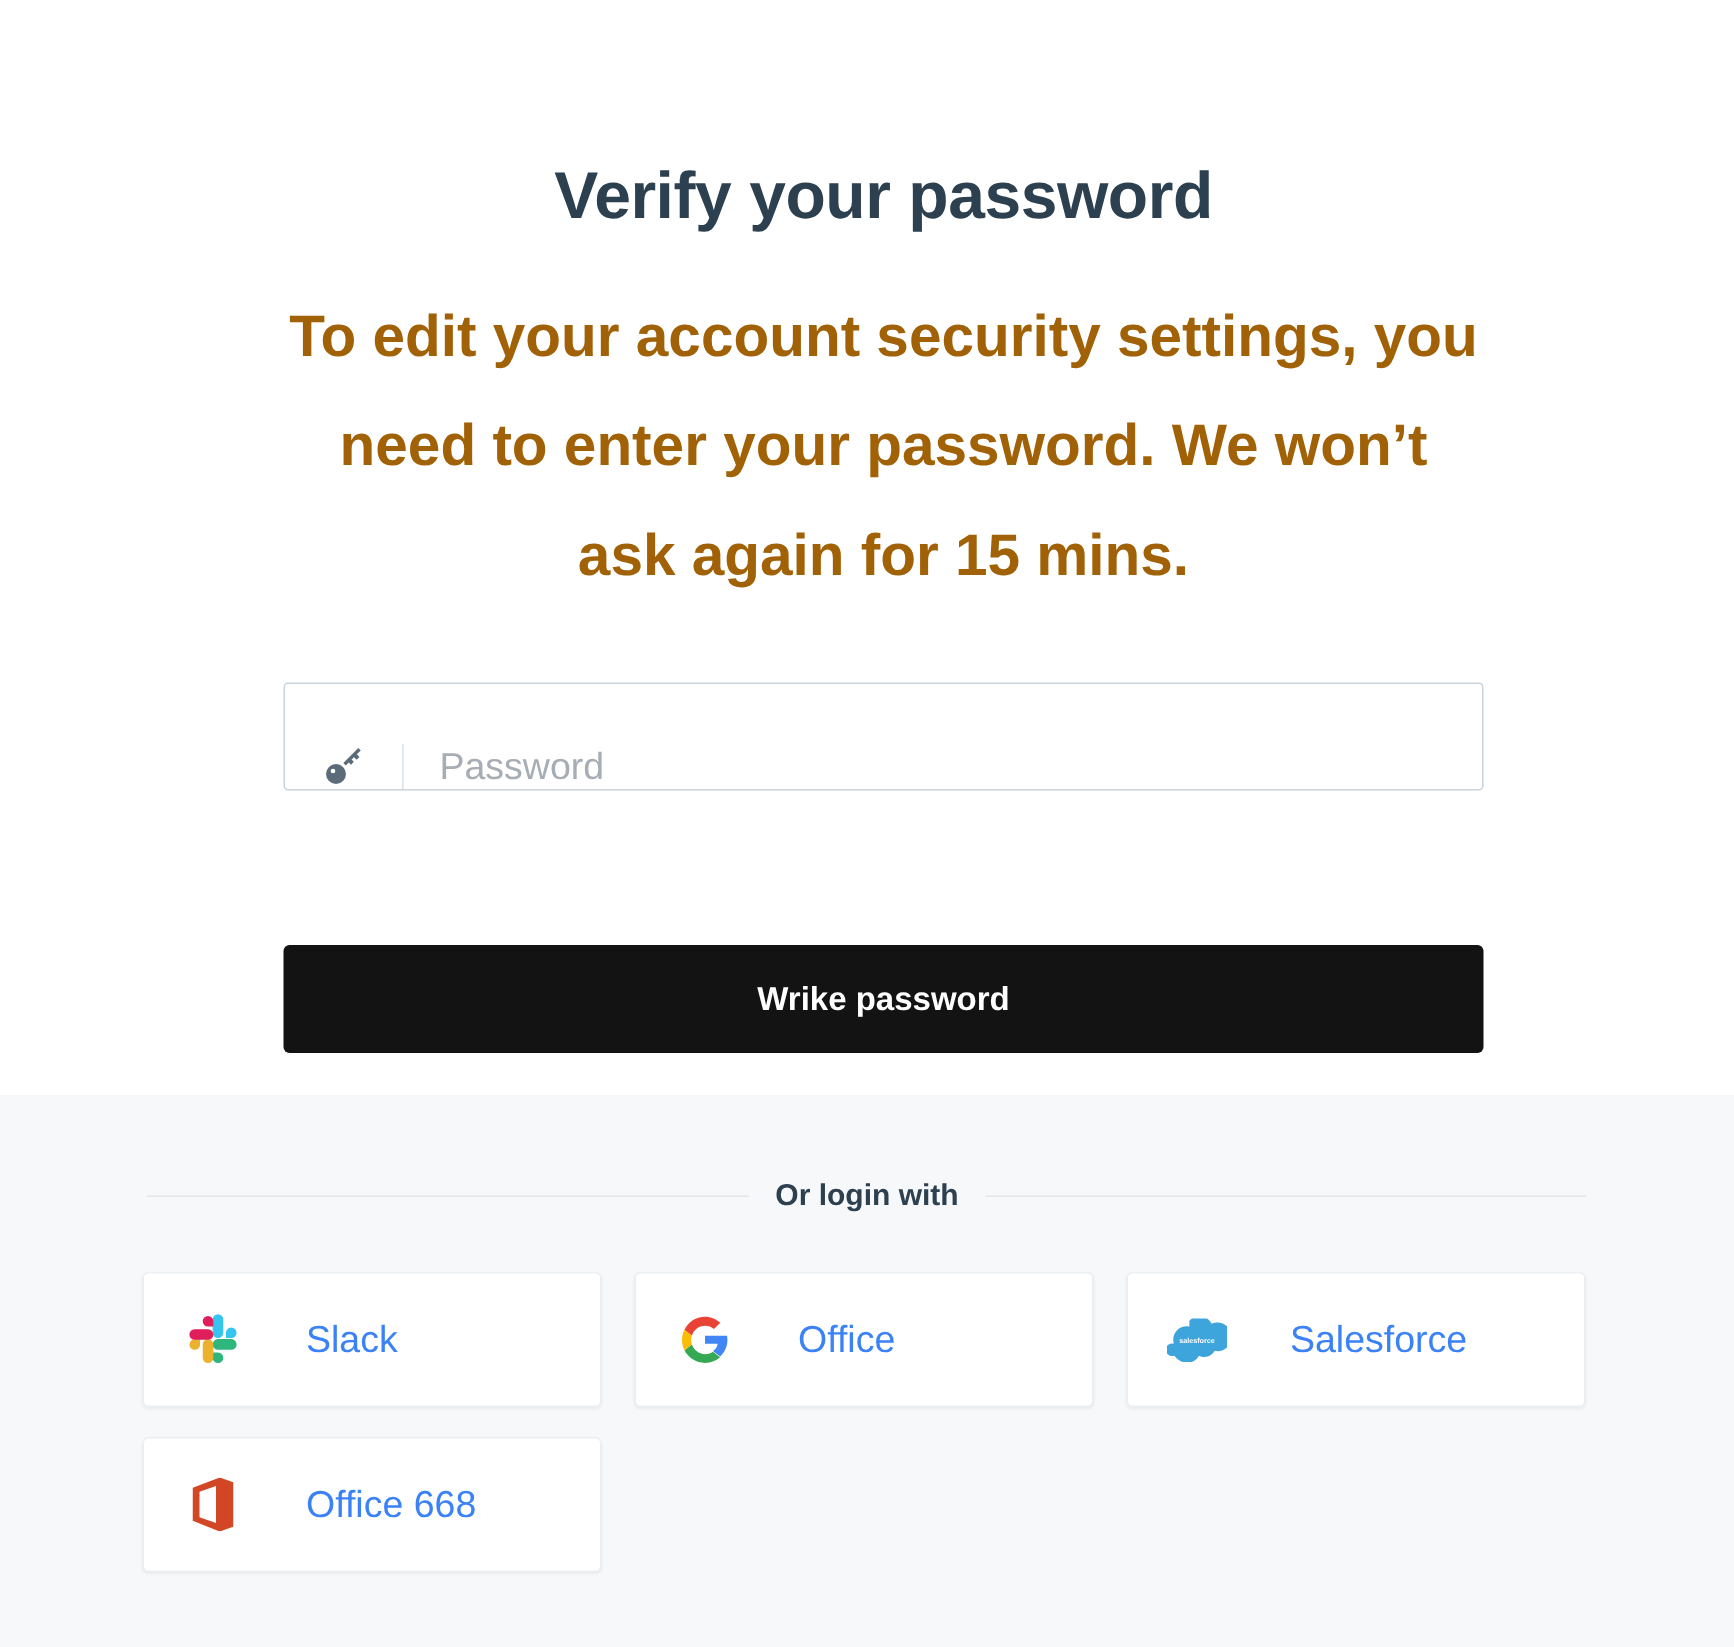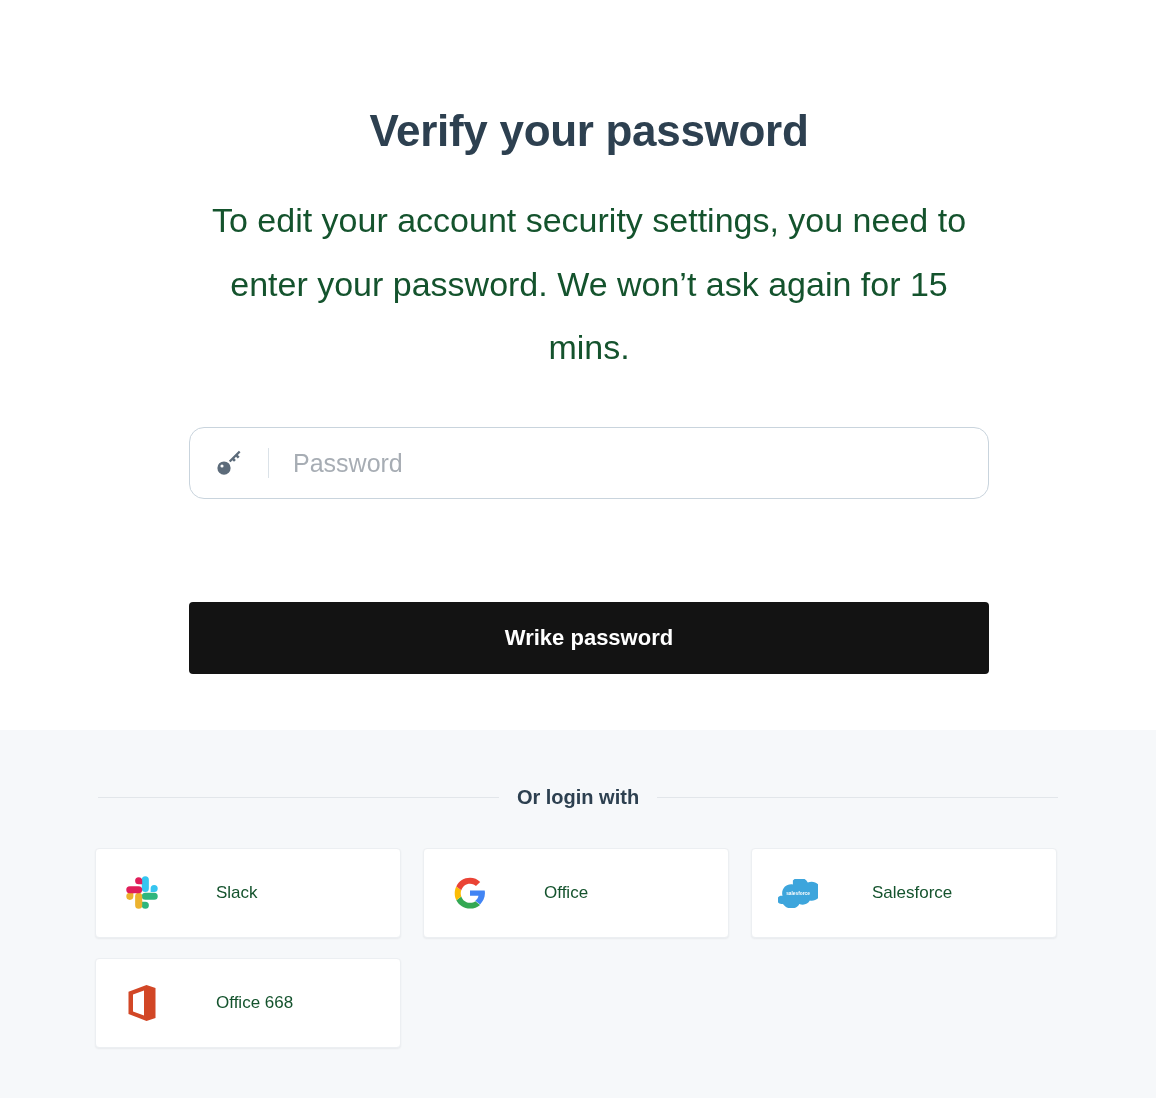--- a/index.html
+++ b/index.html
@@ -30,37 +30,37 @@
     font-size: 44px;
     font-weight: bold;
     letter-spacing: -0.3px;
     line-height: 1.12;
   }
 
   .page-subtitle {
     margin: 34px auto 0 auto;
     width: 800px;
     text-align: center;
-    color: #14532d;
-    font-size: 34px;
-    font-weight: 400;
+    color: #a16207;
+    font-size: 39px;
+    font-weight: 700;
     line-height: 1.87;
   }
 
   
   .field-row {
     width: 800px;
     margin: 47px auto 0 auto;
   }
   .input-group {
     display: flex;
-    align-items: center;
+    align-items: flex-end;
     height: 72px;
     border: 1px solid #c9d4dd;
-    border-radius: 15px;
+    border-radius: 3px;
     background: #ffffff;
     box-sizing: border-box;
   }
   .input-addon {
     width: 78px;
     flex: 0 0 78px;
     border-right: 1px solid #dbe2e8;
     display: flex;
     align-items: center;
     justify-content: center;
@@ -148,23 +148,23 @@
     cursor: pointer;
   }
   .provider-logo {
     width: 44px;
     flex: 0 0 44px;
     display: flex;
     align-items: center;
     justify-content: center;
   }
   .provider-label {
-    margin-left: 52px;
-    font-size: 17px;
-    color: #14532d;
+    margin-left: 40px;
+    font-size: 25px;
+    color: #3b82f6;
   }
 </style>
 </head>
 <body>
 
 <div class="top-section">
 
   <h1 class="page-title">Verify your password</h1>
 
   <p class="page-subtitle">To edit your account security settings, you need to enter your password. We won’t ask again for 15 mins.</p>

